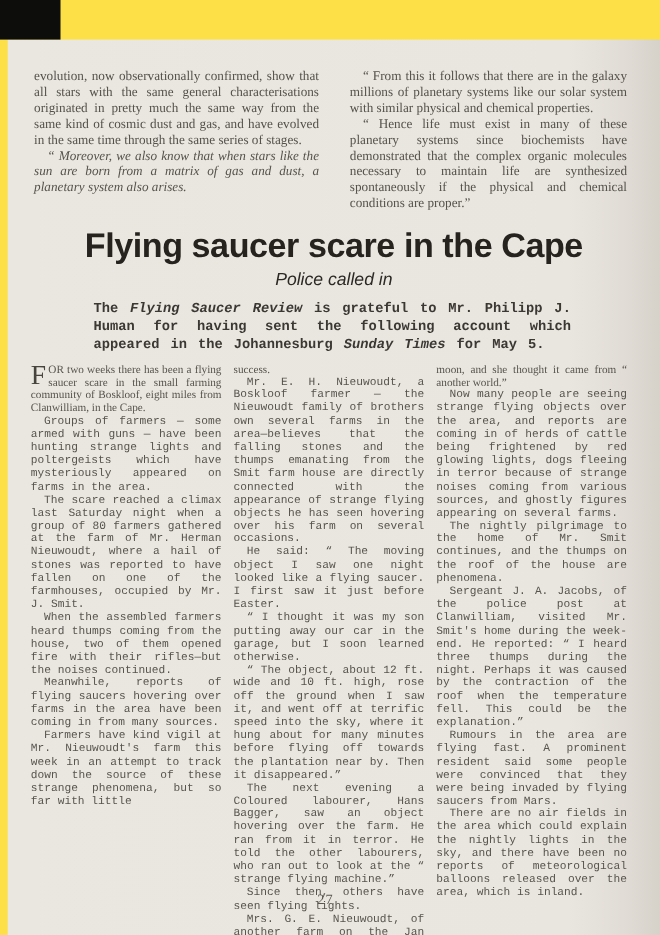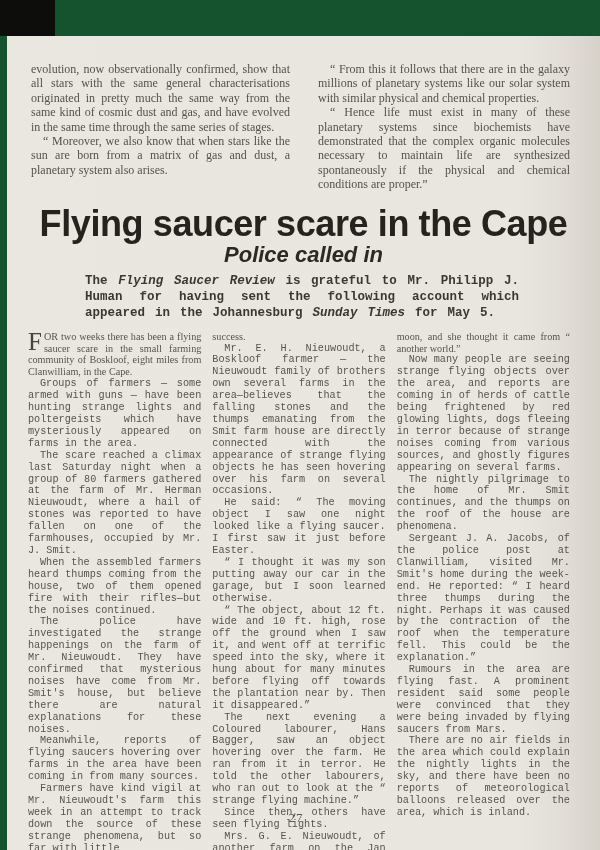--- a/index.html
+++ b/index.html
@@ -2,21 +2,21 @@
 <html><head>
 <meta charset="utf-8">
 <style>
   html, body { margin: 0; padding: 0; }
   body {
     width: 600px; height: 850px;
     background: #fbfaf7;
     font-family: "Liberation Serif", serif;
     overflow: hidden;
   }
-  .page { position: relative; width: 600px; height: 850px; background: #14532d; }
+  .page { position: relative; width: 600px; height: 850px; background: #fde047; }
 
   .corner-mark {
     position: absolute; left: 0; top: 0;
     width: 55px; height: 36px; background: #0d0d0c; z-index: 3;
   }
 
   .paper {
     position: absolute; left: 7px; top: 36px; right: 0; bottom: 0;
     background: linear-gradient(90deg, #eae7e1 0%, #e9e6e0 86%, #e0dcd5 95%, #d6d2ca 100%);
     color: #56524c;
@@ -25,35 +25,35 @@
   
   .top-article {
     display: flex; gap: 28px;
     padding: 26px 30px 0 24px;
     font-size: 12px; line-height: 14.4px;
     text-align: justify; color: #55514b;
   }
   .top-article p { margin: 0; }
   .tcol-left { width: 259px; flex: none; }
   .tcol-right { flex: 1; min-width: 0; }
-  .tcol-left .para-group p { text-indent: 12px; }
+  .tcol-left .para-group p { text-indent: 12px; font-style: italic; }
   .tcol-right p { text-indent: 12px; }
 
   
   .headline {
     margin: 16px 0 0; text-align: center;
     font-family: "Liberation Sans", sans-serif;
-    font-weight: 700; font-size: 36px; line-height: 32px;
+    font-weight: 700; font-size: 31px; line-height: 32px;
     letter-spacing: -0.4px; color: #26231f;
   }
   .subhead {
     margin: 5px 0 0; text-align: center;
     font-family: "Liberation Sans", sans-serif;
-    font-weight: 700; font-style: italic;
-    font-size: 22px; line-height: 20px; color: #2c2824;
+    font-weight: 400; font-style: italic;
+    font-size: 16px; line-height: 20px; color: #2c2824;
   }
   .intro {
     margin: 8px 0 0 78px; width: 434px;
     font-family: Liberation Mono, monospace;
     font-weight: 700; font-size: 12.5px; line-height: 16px;
     text-align: justify; word-spacing: 2.5px; color: #3b3732;
   }
   .intro i { font-style: italic; }
 
   
@@ -103,21 +103,20 @@
     <h2 class="subhead">Police called in</h2>
     <p class="intro"><span>The </span><i>Flying Saucer Review</i><span> is grateful to Mr. Philipp J. Human for having sent the following account which appeared in the Johannesburg </span><i>Sunday Times</i><span> for May 5.</span></p>
 
     <section class="body-cols">
       <div class="col">
         <p class="lead"><span class="dropcap">F</span><span>OR two weeks there has been a flying saucer scare in the small farming community of Boskloof, eight miles from Clanwilliam, in the Cape.</span></p>
         <div class="para-group">
             <p>Groups of farmers — some armed with guns — have been hunting strange lights and poltergeists which have mysteriously appeared on farms in the area.</p>
             <p>The scare reached a climax last Saturday night when a group of 80 farmers gathered at the farm of Mr. Herman Nieuwoudt, where a hail of stones was reported to have fallen on one of the farmhouses, occupied by Mr. J. Smit.</p>
             <p>When the assembled farmers heard thumps coming from the house, two of them opened fire with their rifles—but the noises continued.</p>
-            <p>The police have investigated the strange happenings on the farm of Mr. Nieuwoudt. They have confirmed that mysterious noises have come from Mr. Smit's house, but believe there are natural explanations for these noises.</p>
             <p>Meanwhile, reports of flying saucers hovering over farms in the area have been coming in from many sources.</p>
             <p>Farmers have kind vigil at Mr. Nieuwoudt's farm this week in an attempt to track down the source of these strange phenomena, but so far with little</p>
           </div>
       </div>
       <div class="col">
         <p>success.</p>
         <div class="para-group">
             <p>Mr. E. H. Nieuwoudt, a Boskloof farmer — the Nieuwoudt family of brothers own several farms in the area—believes that the falling stones and the thumps emanating from the Smit farm house are directly connected with the appearance of strange flying objects he has seen hovering over his farm on several occasions.</p>
             <p>He said: “ The moving object I saw one night looked like a flying saucer. I first saw it just before Easter.</p>
             <p>“ I thought it was my son putting away our car in the garage, but I soon learned otherwise.</p>

